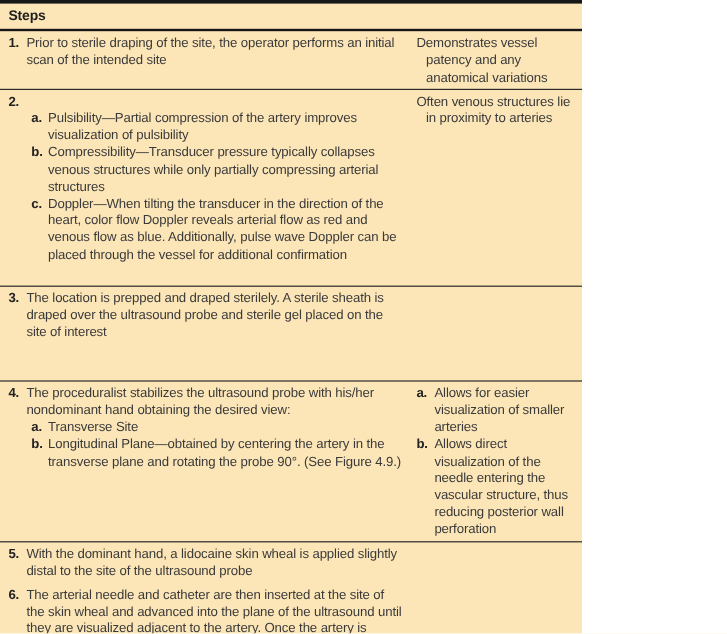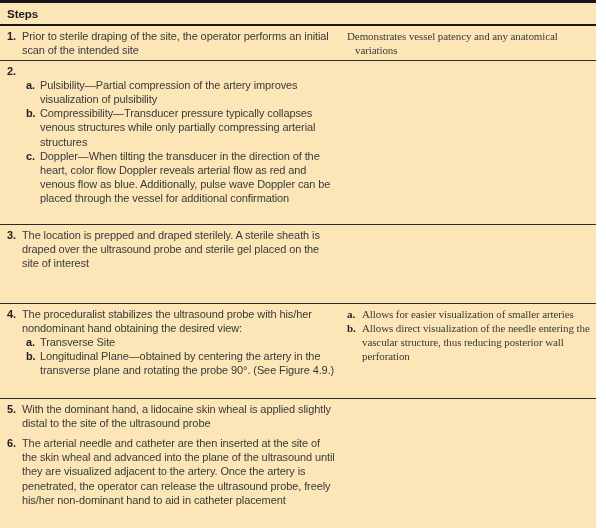--- a/index.html
+++ b/index.html
@@ -2,21 +2,21 @@
 <html><head>
 <meta charset="utf-8">
 <style>
   * { margin: 0; padding: 0; box-sizing: border-box; }
   html, body { background: #ffffff; }
   body {
     width: 606px; height: 528px; overflow: hidden;
     font-family: "Liberation Sans", sans-serif;
   }
   .table {
-    width: 596px; height: 528px;
+    width: 485px; height: 528px;
     background: #FCE6B8;
     border-top: 3px solid #171717;
     color: #3a3a3a;
     font-size: 11px;
     line-height: 14.2px;
     letter-spacing: -0.1px;
     overflow: hidden;
   }
   .hdr {
     display: grid; grid-template-columns: 347px 1fr;
@@ -29,21 +29,21 @@
     display: grid; grid-template-columns: 347px 1fr;
     padding: 3px 0 2px;
   }
   .row + .row { border-top: 1.5px solid #2a2a2a; }
   .r1 { min-height: 33px; }
   .r2 { min-height: 164px; }
   .r3 { min-height: 79px; }
   .r4 { min-height: 95px; }
   .r5 { min-height: 129px; }
   .steps-cell { padding: 0 10px 0 7px; }
-  .rat-cell   { padding-right: 1px; font-family: Liberation Serif, serif; }
+  .rat-cell   { padding-right: 1px; }
   .step { display: flex; }
   .step > .num { flex: 0 0 15px; font-weight: bold; color: #222222; }
   .sub { display: flex; margin-left: 19px; }
   .sub > .num { flex: 0 0 14px; font-weight: bold; color: #222222; }
   .gap-top { margin-top: 6px; }
   .para { padding-left: 8px; text-indent: -8px; }
   .r-item { display: flex; }
   .r-item > .num { flex: 0 0 15px; font-weight: bold; color: #222222; }
 </style>
 </head>
@@ -77,20 +77,23 @@
         <span class="txt">Pulsibility—Partial compression of the artery improves visualization of pulsibility</span>
       </div>
       <div class="sub">
         <span class="num">b.</span>
         <span class="txt">Compressibility—Transducer pressure typically collapses venous structures while only partially compressing arterial structures</span>
       </div>
       <div class="sub">
         <span class="num">c.</span>
         <span class="txt">Doppler—When tilting the transducer in the direction of the heart, color flow Doppler reveals arterial flow as red and venous flow as blue. Additionally, pulse wave Doppler can be placed through the vessel for additional confirmation</span>
       </div>
+    </div>
+    <div class="rat-cell">
+      <div class="para">Often venous structures lie in proximity to arteries</div>
     </div>
   </div>
 
   <div class="row r3">
     <div class="steps-cell">
       <div class="step">
         <span class="num">3.</span>
         <span class="txt">The location is prepped and draped sterilely. A sterile sheath is draped over the ultrasound probe and sterile gel placed on the site of interest</span>
       </div>
     </div>

